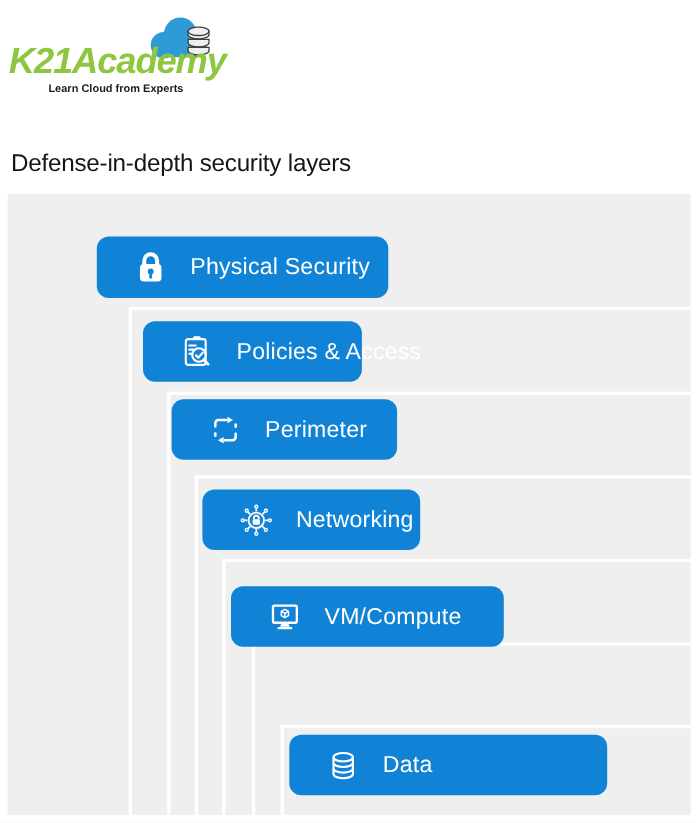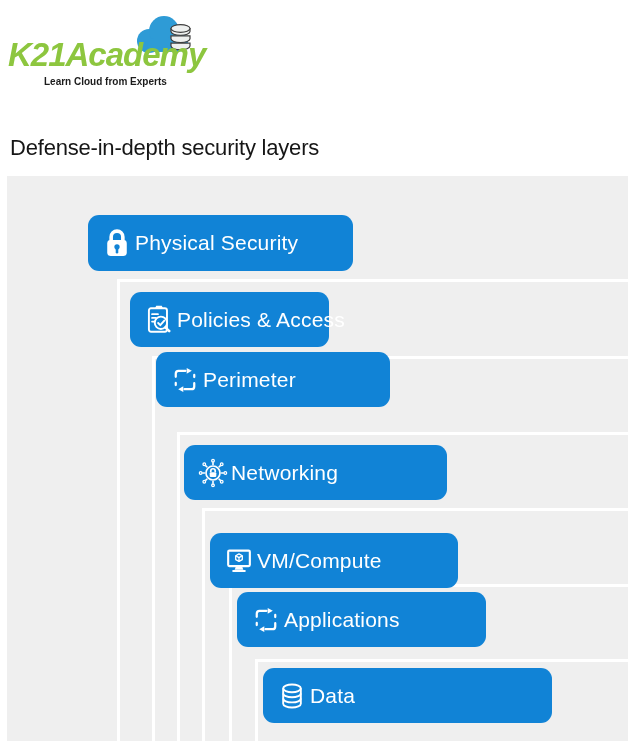--- a/index.html
+++ b/index.html
@@ -46,30 +46,30 @@
   .f2{left:110px;top:103px}
   .f3{left:145px;top:180px}
   .f4{left:170px;top:256px}
   .f5{left:195px;top:332px}
   .f6{left:222px;top:408px}
   .f7{left:248px;top:483px}
 
   .layer-btn{
     position:absolute;height:55px;border-radius:11px;
     background:var(--layer-blue);
-    display:flex;align-items:center;gap:1px;
-    padding-left:12px;box-sizing:border-box;color:#fff;
+    display:flex;align-items:center;gap:19px;
+    padding-left:32px;box-sizing:border-box;color:#fff;
   }
   .layer-btn .lbl{font-size:21px;letter-spacing:0.2px;white-space:nowrap;}
   .icon{width:34px;height:34px;flex:0 0 auto;display:block;}
   .icon svg{display:block;}
   .b1{left:81px;top:39px;width:265px;height:56px}
   .b2{left:123px;top:116px;width:199px}
-  .b3{left:149px;top:176px;width:234px}
-  .b4{left:177px;top:269px;width:263px}
+  .b3{left:149px;top:187px;width:205px}
+  .b4{left:177px;top:269px;width:198px}
   .b5{left:203px;top:357px;width:248px}
   .b6{left:230px;top:416px;width:249px}
   .b7{left:256px;top:492px;width:289px}
 </style>
 </head>
 <body>
 
 <div class="logo">
   <span class="logo-cloud">
     <svg viewBox="0 0 66 50" width="66" height="50">
@@ -180,35 +180,20 @@
           <path d="M16 9.3 l3.1 1.75 v3.6 L16 16.4 l-3.1-1.75 v-3.6 z"></path>
           <path d="M12.9 11.05 L16 12.8 l3.1-1.75 M16 12.8 v3.6"></path>
         </g>
         <path d="M13.2 20.8 h5.6 l1.3 3.4 h-8.2 z" fill="#fff"></path>
         <path d="M10.6 25.4 h10.8" stroke="#fff" stroke-width="2" stroke-linecap="round"></path>
       </svg>
     </span>
     <span class="lbl">VM/Compute</span>
   </div>
 
-  <div class="layer-btn b6">
-    <span class="icon">
-      <svg viewBox="0 0 32 32" width="34" height="34">
-        <g fill="none" stroke="#fff" stroke-width="2.1" stroke-linecap="round" stroke-linejoin="round">
-          <path d="M7.3 13 V10 a2.6 2.6 0 0 1 2.6-2.6 H16.5"></path>
-          <path d="M24.7 19 v3 a2.6 2.6 0 0 1-2.6 2.6 H15.5"></path>
-          <path d="M24.7 13.2 v-2"></path>
-          <path d="M7.3 18.8 v2"></path>
-        </g>
-        <path d="M17.6 4.6 l4.8 2.8 -4.8 2.8 z" fill="#fff"></path>
-        <path d="M14.4 21.8 l-4.8 2.8 4.8 2.8 z" fill="#fff"></path>
-      </svg>
-    </span>
-    <span class="lbl">Applications</span>
-  </div>
 
   <div class="layer-btn b7">
     <span class="icon">
       <svg viewBox="0 0 32 32" width="34" height="34">
         <g fill="none" stroke="#fff" stroke-width="1.8">
           <ellipse cx="16" cy="8.8" rx="8.3" ry="3.6"></ellipse>
           <path d="M7.7 8.8 v14.4 a8.3 3.6 0 0 0 16.6 0 V8.8"></path>
           <path d="M7.7 13.6 a8.3 3.6 0 0 0 16.6 0"></path>
           <path d="M7.7 18.4 a8.3 3.6 0 0 0 16.6 0"></path>
         </g>

